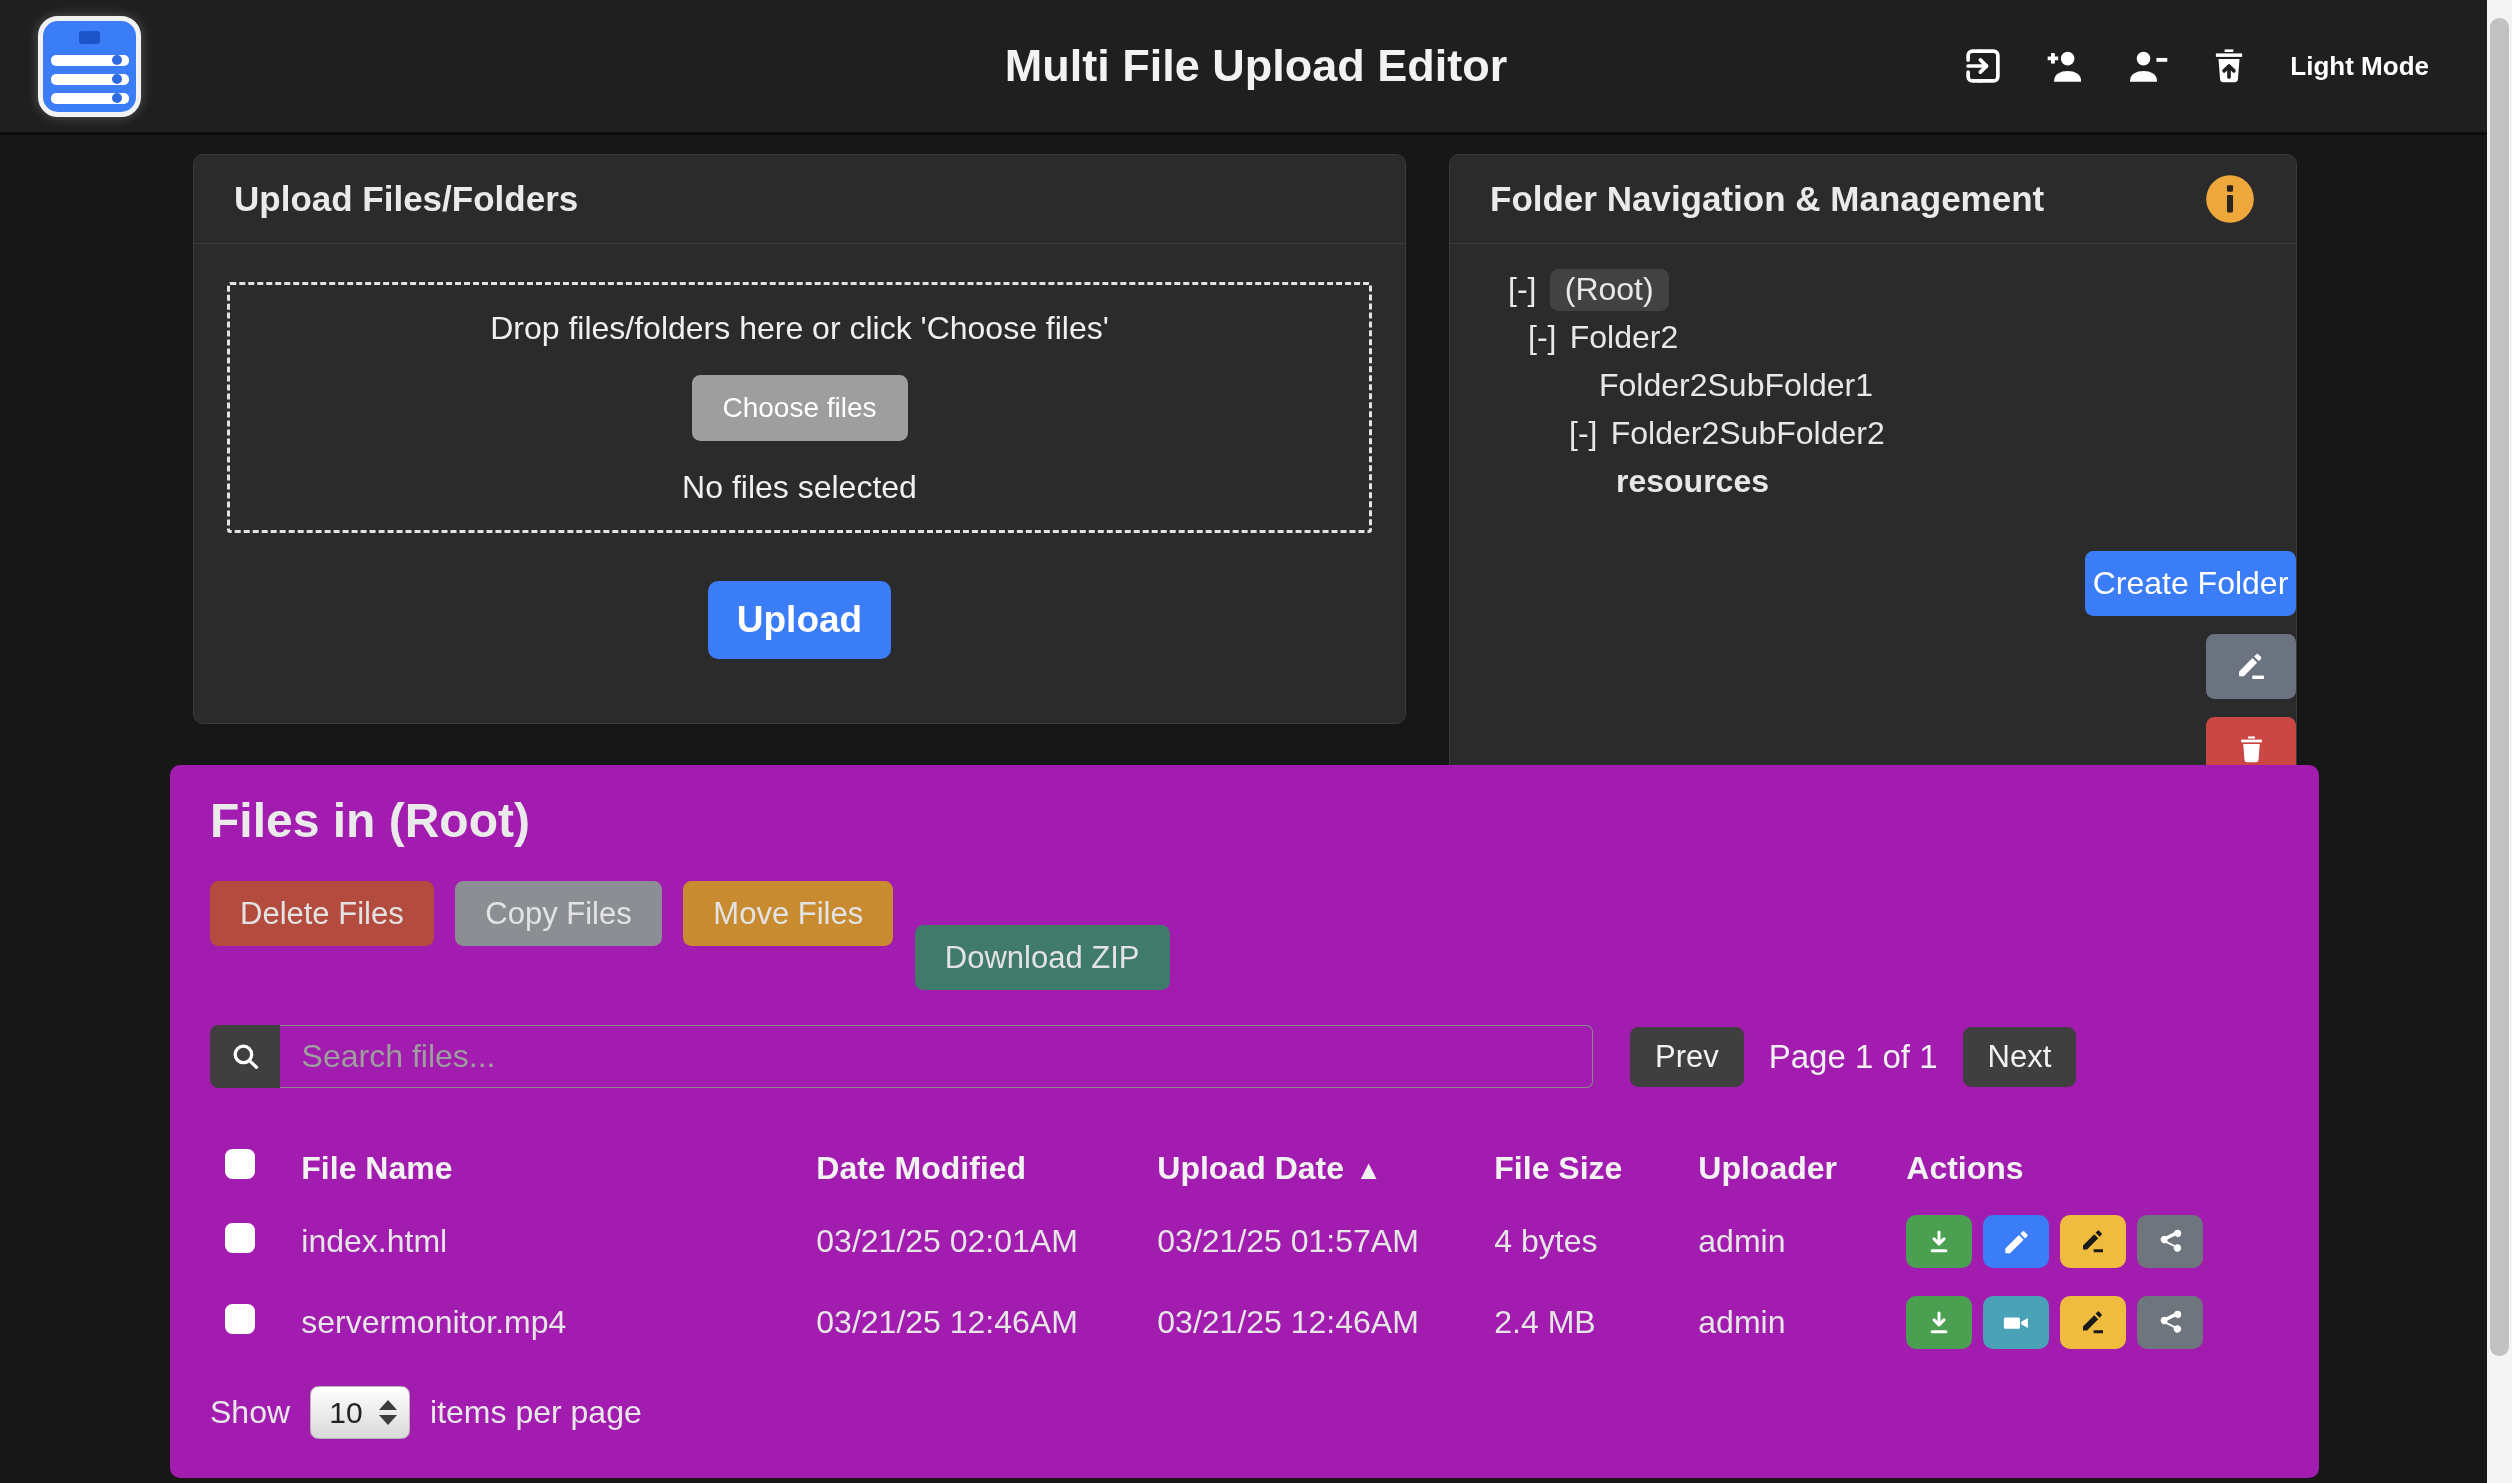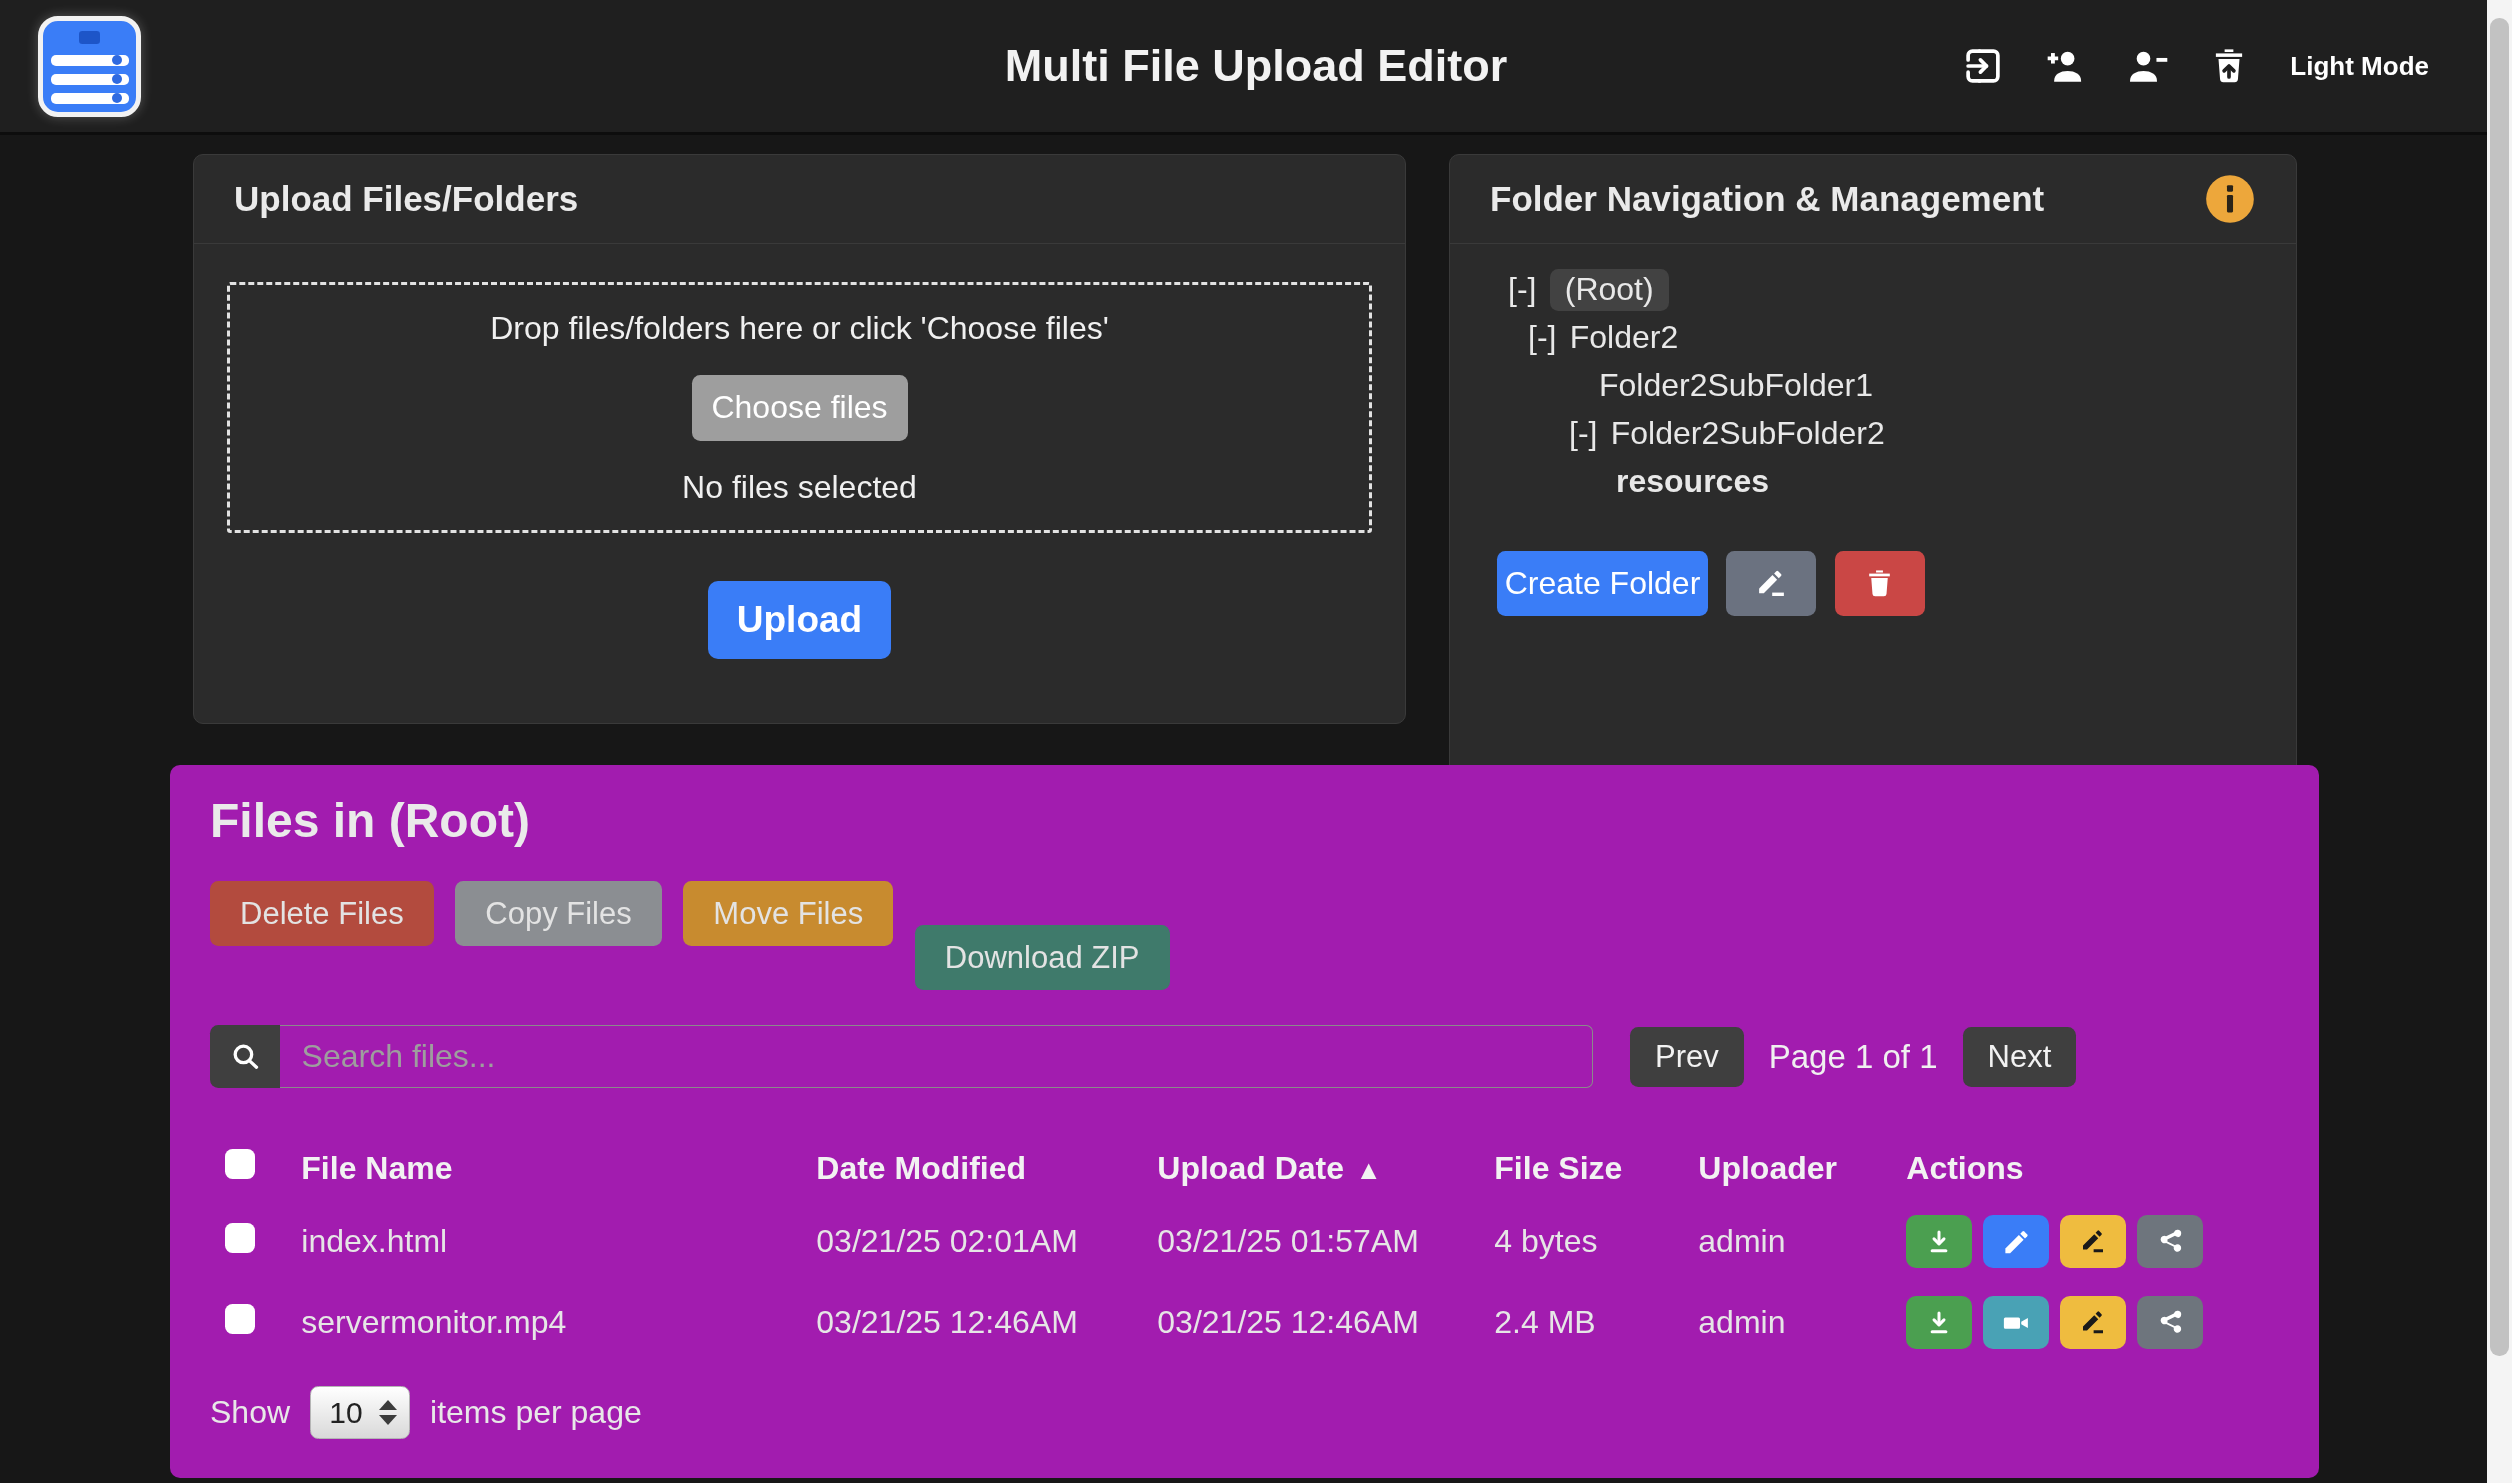--- a/index.html
+++ b/index.html
@@ -56,38 +56,38 @@
   .info-badge svg { width:52px; height:52px; display:block; }
 
   
   .dropzone {
     margin:38px 33px 0; height:251px; border:3.3px dashed #e2e2e2; border-radius:3.3px;
     display:flex; flex-direction:column; align-items:center; justify-content:center; gap:28px;
   }
   .dropzone-text { font-size:32px; color:#f0f0f0; }
   .choose-files-btn {
     background:#9e9e9e; color:#ffffff; border:none; border-radius:8.3px;
-    width:216px; height:66px; font-size:32px; font-family:inherit; cursor:pointer;
+    width:216px; height:66px; font-size:28px; font-family:inherit; cursor:pointer;
   }
   .no-files { font-size:32px; color:#f0f0f0; }
   .upload-btn-row { display:flex; justify-content:center; margin-top:48px; }
   .upload-btn {
     background:#3a7df7; color:#ffffff; border:none; border-radius:10px;
     width:183px; height:78px; font-size:37px; font-weight:600; font-family:inherit; cursor:pointer;
   }
 
   
   .tree { padding:21.6px 33px 0; font-size:32px; color:#e8e8e8; }
   .tree-row { height:48px; display:flex; align-items:center; white-space:nowrap; }
   .tree-prefix { margin-right:13.3px; cursor:pointer; }
   .tree-label { cursor:pointer; }
   .tree-label.selected { background:#424242; border-radius:8.3px; padding:2.5px 15px; }
   .tr0 { padding-left:25px; } .tr1 { padding-left:45px; } .tr2 { padding-left:116px; }
   .tr3 { padding-left:86px; } .tr4 { padding-left:133px;font-weight:bold; }
-  .folder-btns { display:flex; gap:18.3px; padding:45px 12px 0 47px; align-items:flex-end; }
+  .folder-btns { display:flex; gap:18.3px; padding:45px 0 0 47px; align-items:flex-end;flex-direction:column; }
   .create-folder-btn {
     background:#3a7df7; color:#ffffff; border:none; border-radius:8.3px;
     width:211px; height:65px; font-size:32px; font-weight:500; font-family:inherit; cursor:pointer;
   }
   .sq-btn { width:90px; height:65px; border:none; border-radius:8.3px; cursor:pointer;
     display:flex; align-items:center; justify-content:center; color:#fff; }
   .sq-btn svg { width:33px; height:33px; }
   .sq-gray { background:#6b7280; } .sq-red { background:#ca4745; }
 
   

